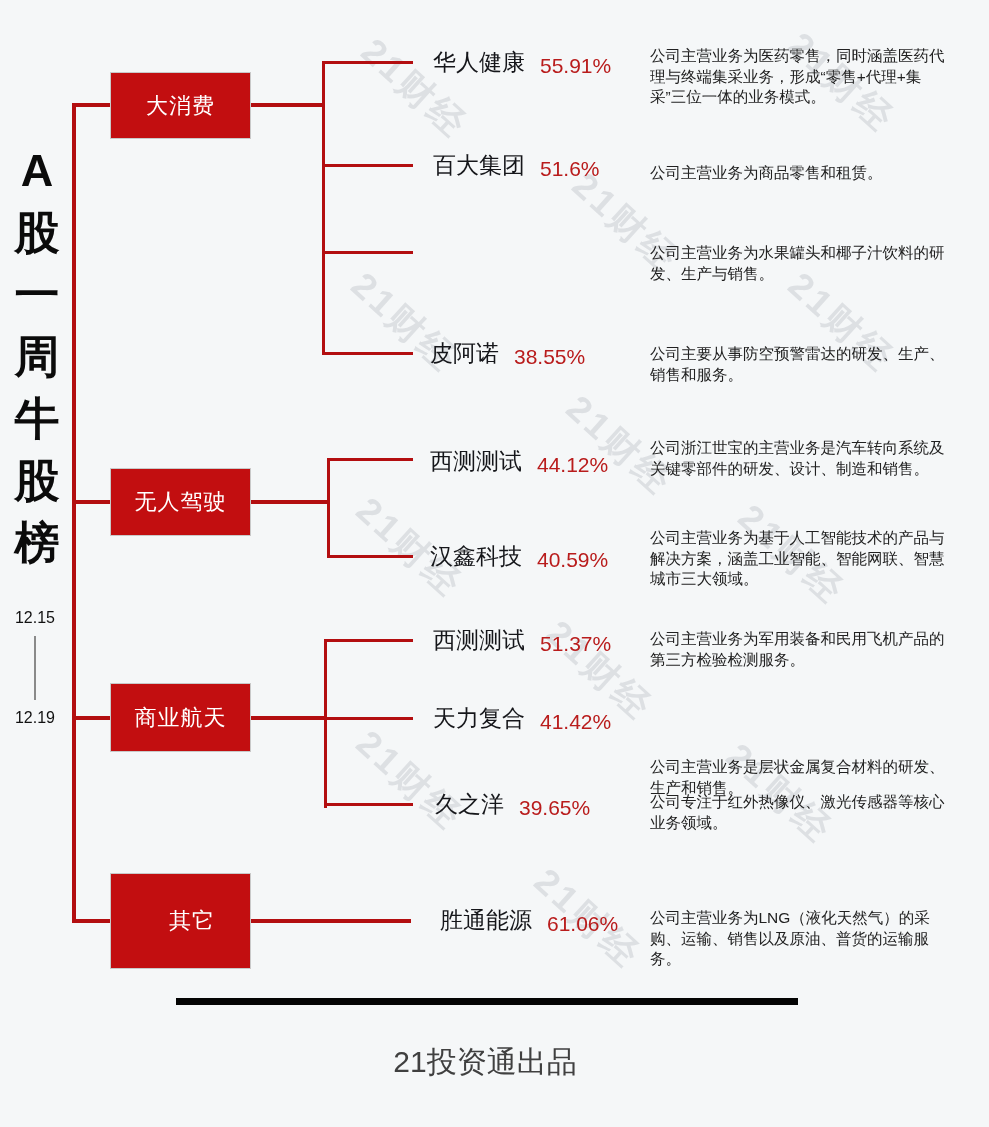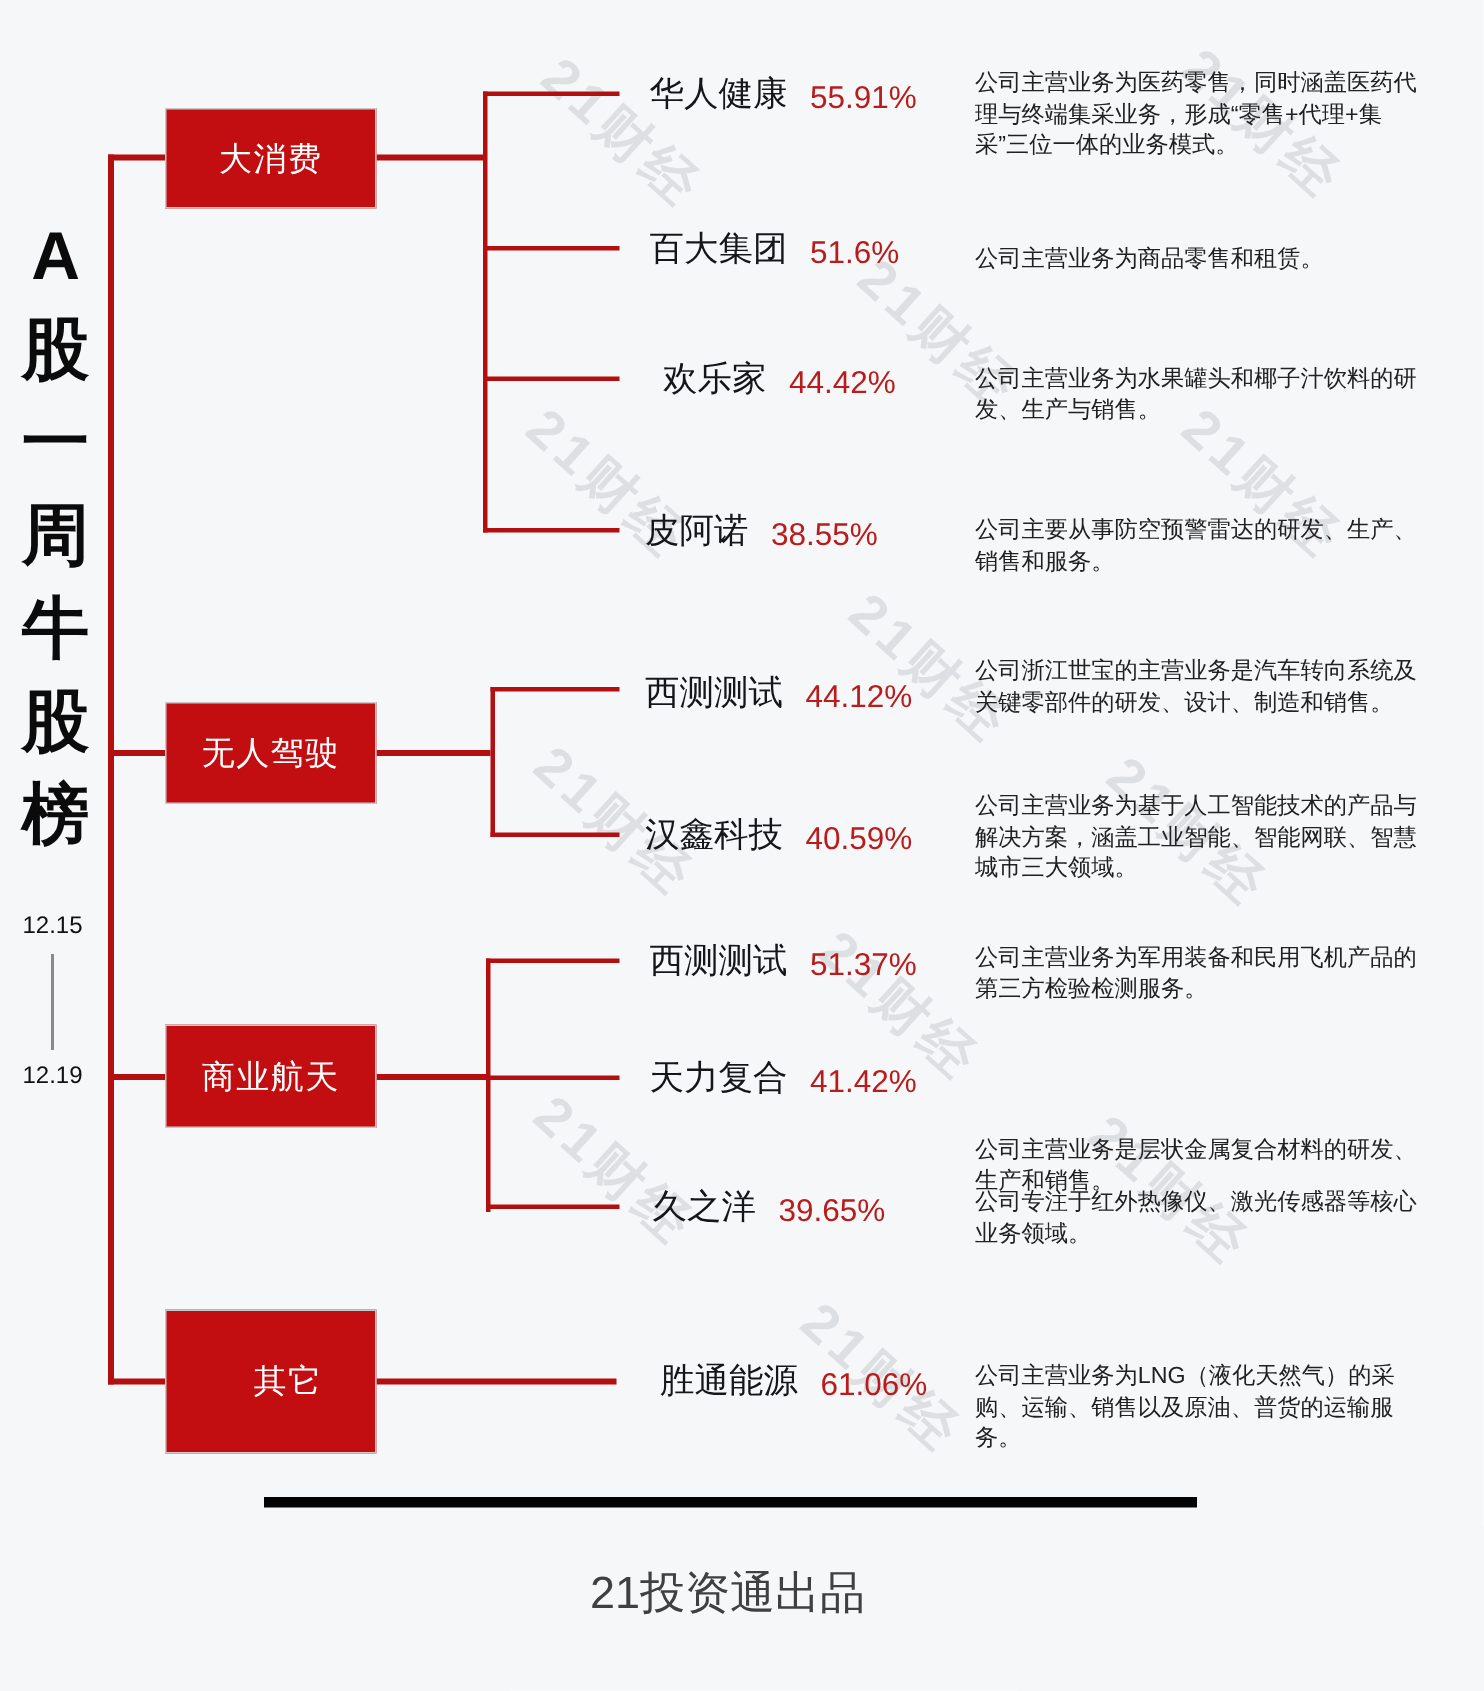--- a/index.html
+++ b/index.html
@@ -156,24 +156,20 @@
   </div>
 
   <div class="stock" style="top:48px;">
     <span class="sname">华人健康</span>
     <span class="spct">55.91%</span>
   </div>
   <div class="stock" style="top:151px;">
     <span class="sname">百大集团</span>
     <span class="spct">51.6%</span>
   </div>
-  <div class="stock" style="top:238px;left:428px;">
-    <span class="sname">欢乐家</span>
-    <span class="spct">44.42%</span>
-  </div>
   <div class="stock" style="top:339px;left:416px;">
     <span class="sname">皮阿诺</span>
     <span class="spct">38.55%</span>
   </div>
   <div class="stock" style="top:447px;left:416px;">
     <span class="sname">西测测试</span>
     <span class="spct">44.12%</span>
   </div>
   <div class="stock" style="top:542px;left:416px;">
     <span class="sname">汉鑫科技</span>

